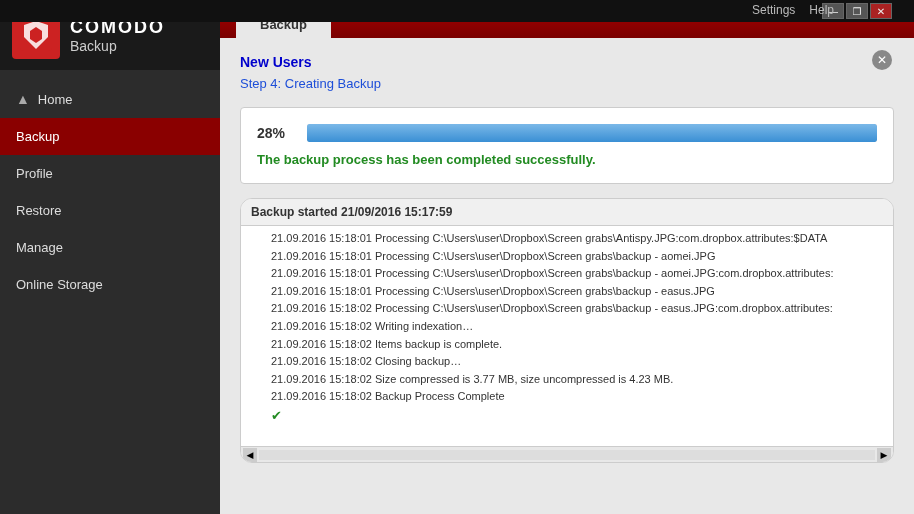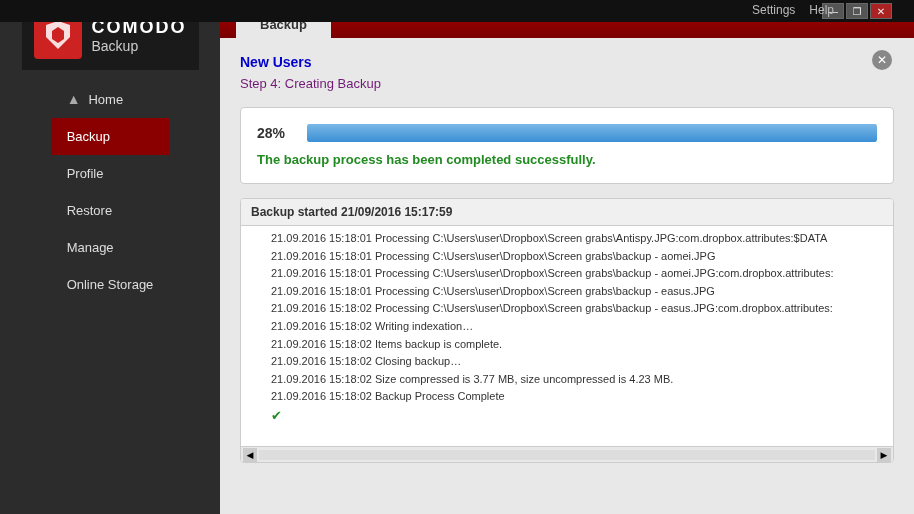--- a/index.html
+++ b/index.html
@@ -3,21 +3,20 @@
   <meta charset="utf-8">
   <style>
     * { margin: 0; padding: 0; box-sizing: border-box; }
     body { width: 914px; height: 514px; font-family: Arial, sans-serif; font-size: 12px; background: #2a2a2a; overflow: hidden; }
     #sidebar {
       width: 220px;
       background: #2c2c2c;
       display: flex;
       flex-direction: column;
       flex-shrink: 0;
-      align-items: center;
     }
     #logo-area {
       height: 70px;
       background: #1a1a1a;
       display: flex;
       align-items: center;
       padding: 10px 12px;
       gap: 10px;
     }
     #logo-icon {
@@ -105,21 +104,21 @@
       overflow: hidden;
     }
 
     #new-backup-header {
       color: #0000cc;
       font-size: 14px;
       font-weight: bold;
       margin-bottom: 6px;
     }
     #step-label {
-      color: #701a75;
+      color: #1d4ed8;
       font-size: 13px;
       margin-bottom: 16px;
     }
 
     
     #content-close {
       position: absolute;
       top: 50px;
       right: 22px;
       width: 20px;
@@ -169,21 +168,21 @@
     #success-msg {
       color: #228b22;
       font-size: 13px;
       font-weight: bold;
     }
 
     
     #log-section {
       background: white;
       border: 1px solid #ccc;
-      border-radius: 4px;
+      border-radius: 12px;
       overflow: hidden;
     }
     #log-header {
       background: #f0f0f0;
       border-bottom: 1px solid #ccc;
       padding: 6px 10px;
       font-size: 12px;
       font-weight: bold;
       color: #333;
     }

